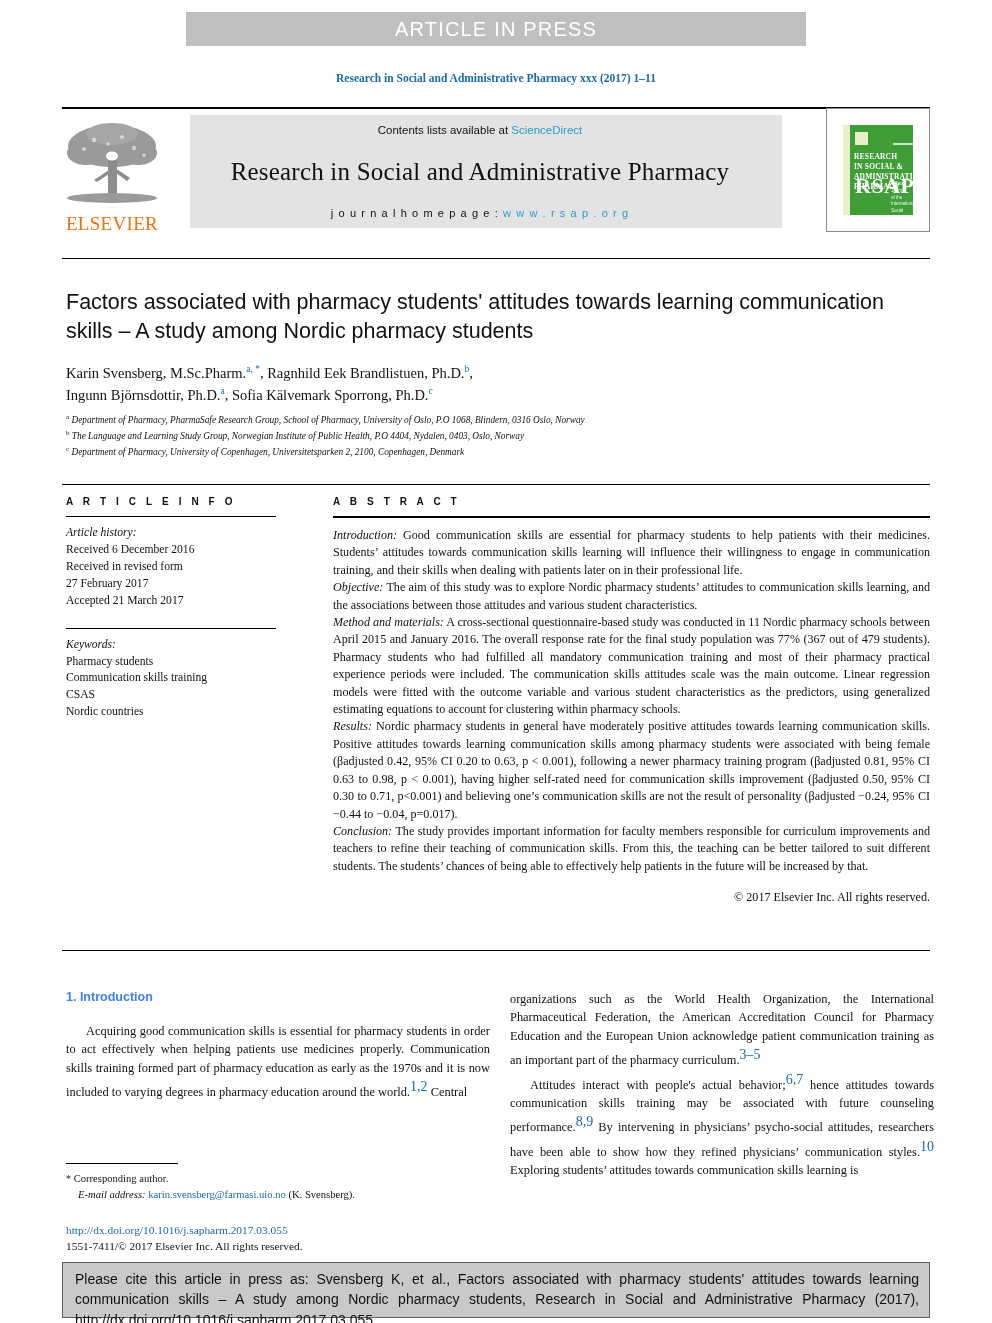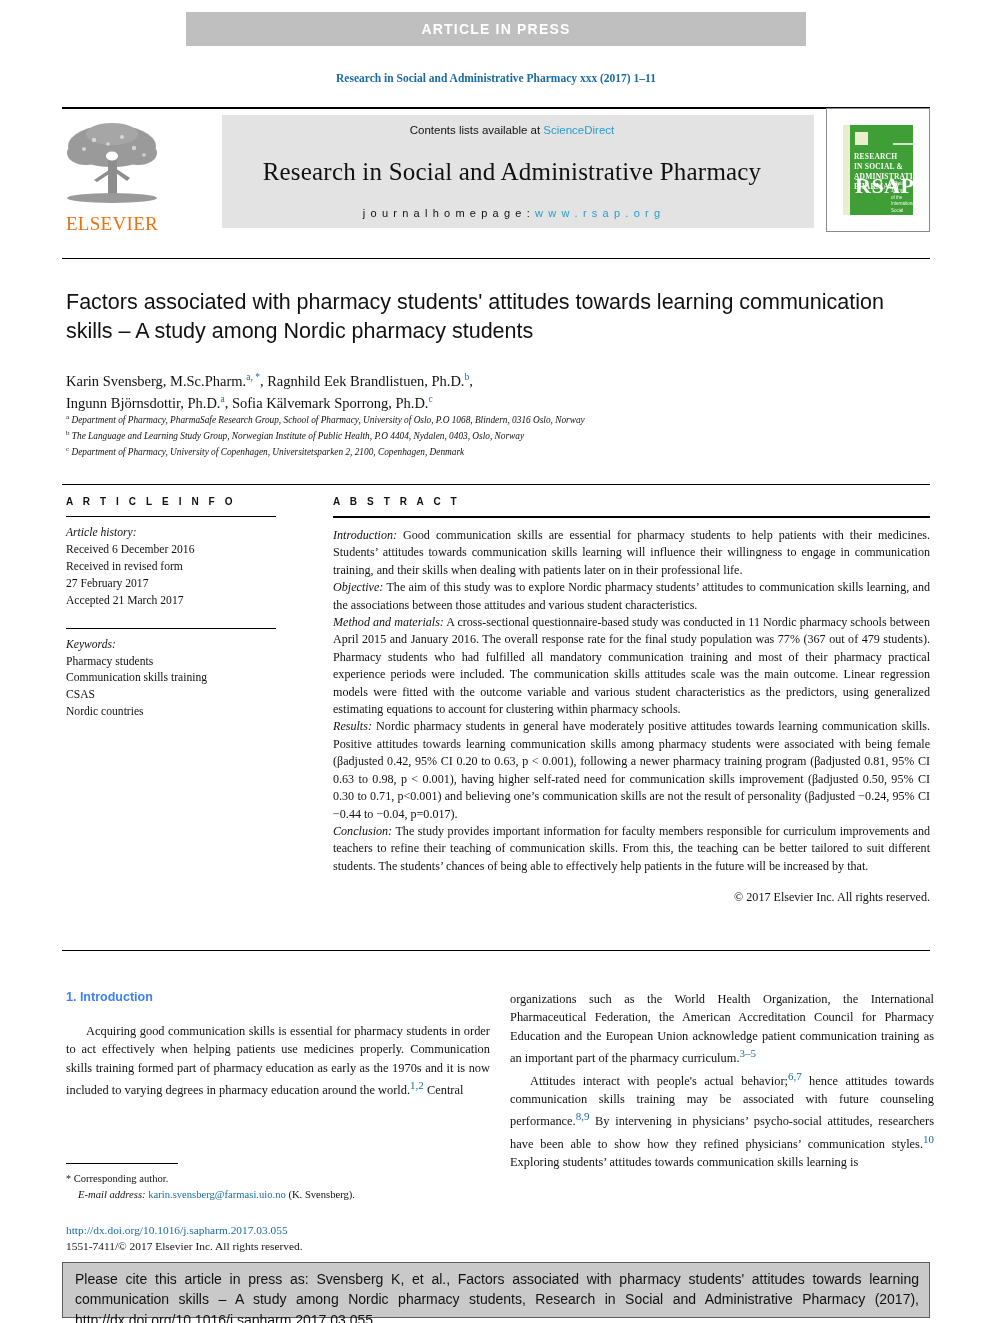--- a/index.html
+++ b/index.html
@@ -17,22 +17,22 @@
   
   .press-banner {
     position: absolute;
     left: 186px; top: 12px;
     width: 620px; height: 34px;
     background: #bfbfbf;
     display: flex; align-items: center; justify-content: center;
   }
   .press-banner-text {
     font-family: "Liberation Sans", sans-serif;
-    font-weight: bold;
-    font-size: 14px;
+    font-weight: normal;
+    font-size: 20px;
     letter-spacing: 1.2px;
     color: #ffffff;
   }
 
   
   .running-head {
     position: absolute;
     left: 0; top: 72px; width: 992px;
     text-align: center;
     font-family: "Liberation Serif", serif;
@@ -66,21 +66,20 @@
     line-height: 1;
     margin-top: 2px;
   }
   .masthead-center {
     position: absolute; left: 128px; top: 8px;
     width: 592px; height: 113px;
     background: #e3e3e3;
     display: flex; flex-direction: column;
     align-items: center; justify-content: space-between;
     padding: 9px 12px 9px 0;
-    margin-left: 32px;
   }
   .contents-line {
     font-family: "Liberation Sans", sans-serif;
     font-size: 11.5px;
     color: #111;
   }
   .sd-link { color: #2a9ccc; }
   .journal-title {
     font-family: "Liberation Serif", serif;
     font-size: 25px;
@@ -151,21 +150,20 @@
     font-size: 21.5px;
     line-height: 1.33;
     color: #111;
   }
   .authors {
     position: absolute; left: 66px; top: 362px; width: 830px;
     font-family: "Liberation Serif", serif;
     font-size: 14.5px;
     line-height: 1.48;
     color: #111;
-    margin-top: 8px;
   }
   .sup { font-size: 9.5px; vertical-align: super; color: #1a6aa3; }
   .affils {
     position: absolute; left: 66px; top: 412px; width: 830px;
     font-family: "Liberation Serif", serif;
     font-style: italic;
     font-size: 9.3px;
     line-height: 1.62;
     color: #111;
   }
@@ -231,21 +229,21 @@
   }
   .body-text {
     font-family: "Liberation Serif", serif;
     font-size: 12.4px;
     line-height: 1.48;
     color: #111;
     text-align: justify;
   }
   .body-text p { margin: 0; }
   .body-text p.indent { text-indent: 20px; }
-  .ref { font-size: 11px; vertical-align: super; color: #1a6aa3; }
+  .ref { font-size: 14px; vertical-align: super; color: #1a6aa3; }
 
   
   .foot-rule {
     position: absolute; left: 66px; top: 1163px; width: 112px; height: 1px;
     background: #000;
   }
   .footnote {
     position: absolute; left: 66px; top: 1171px; width: 424px;
     font-family: "Liberation Serif", serif;
     font-size: 10.6px;

